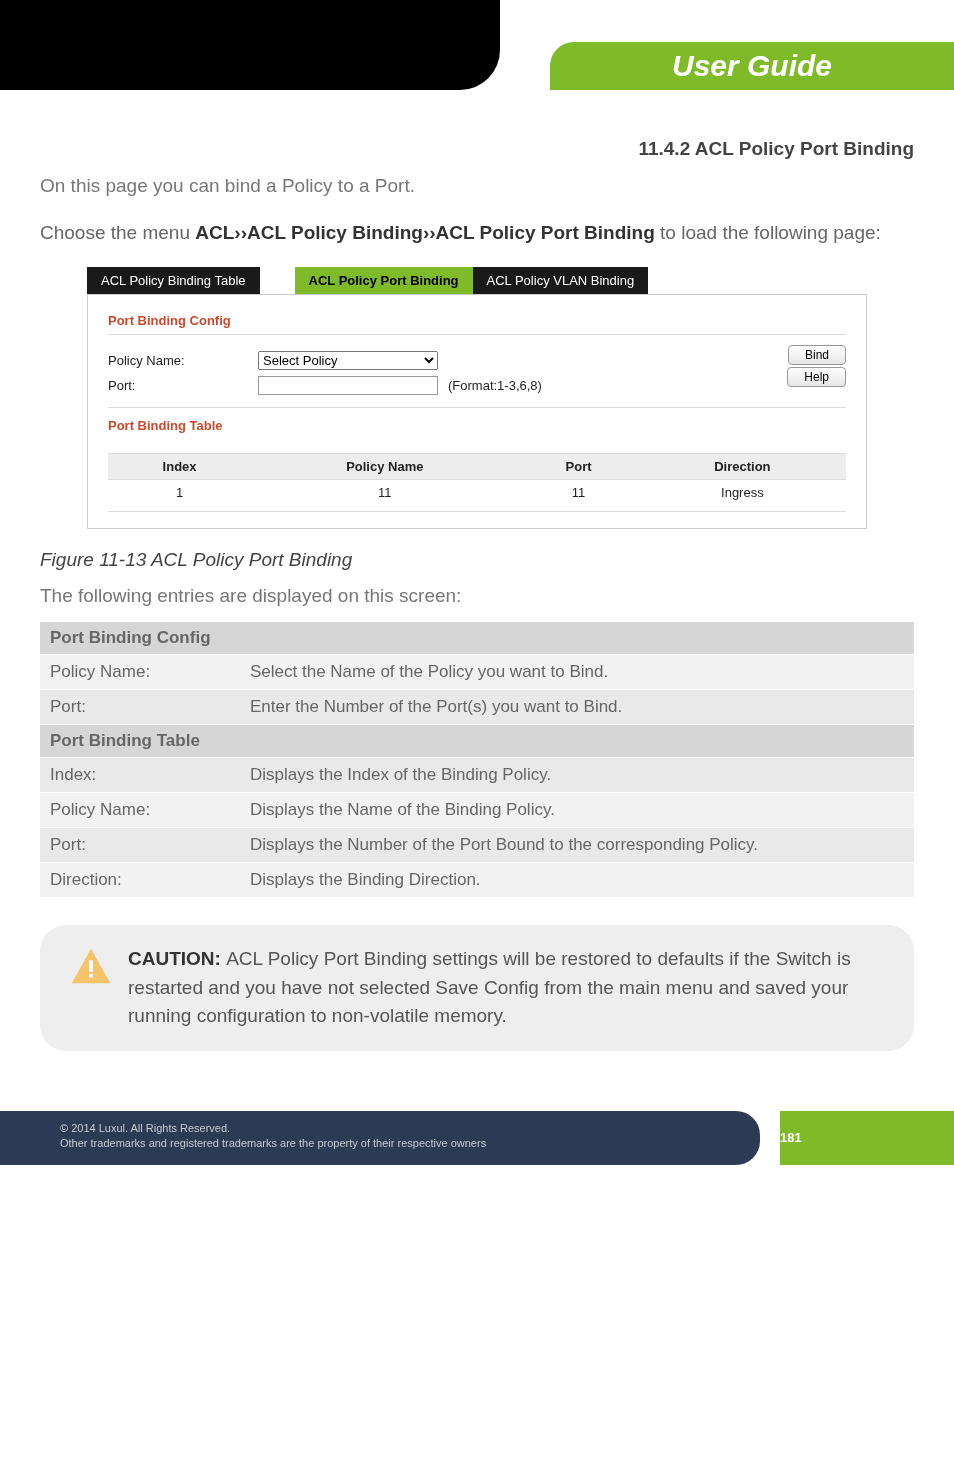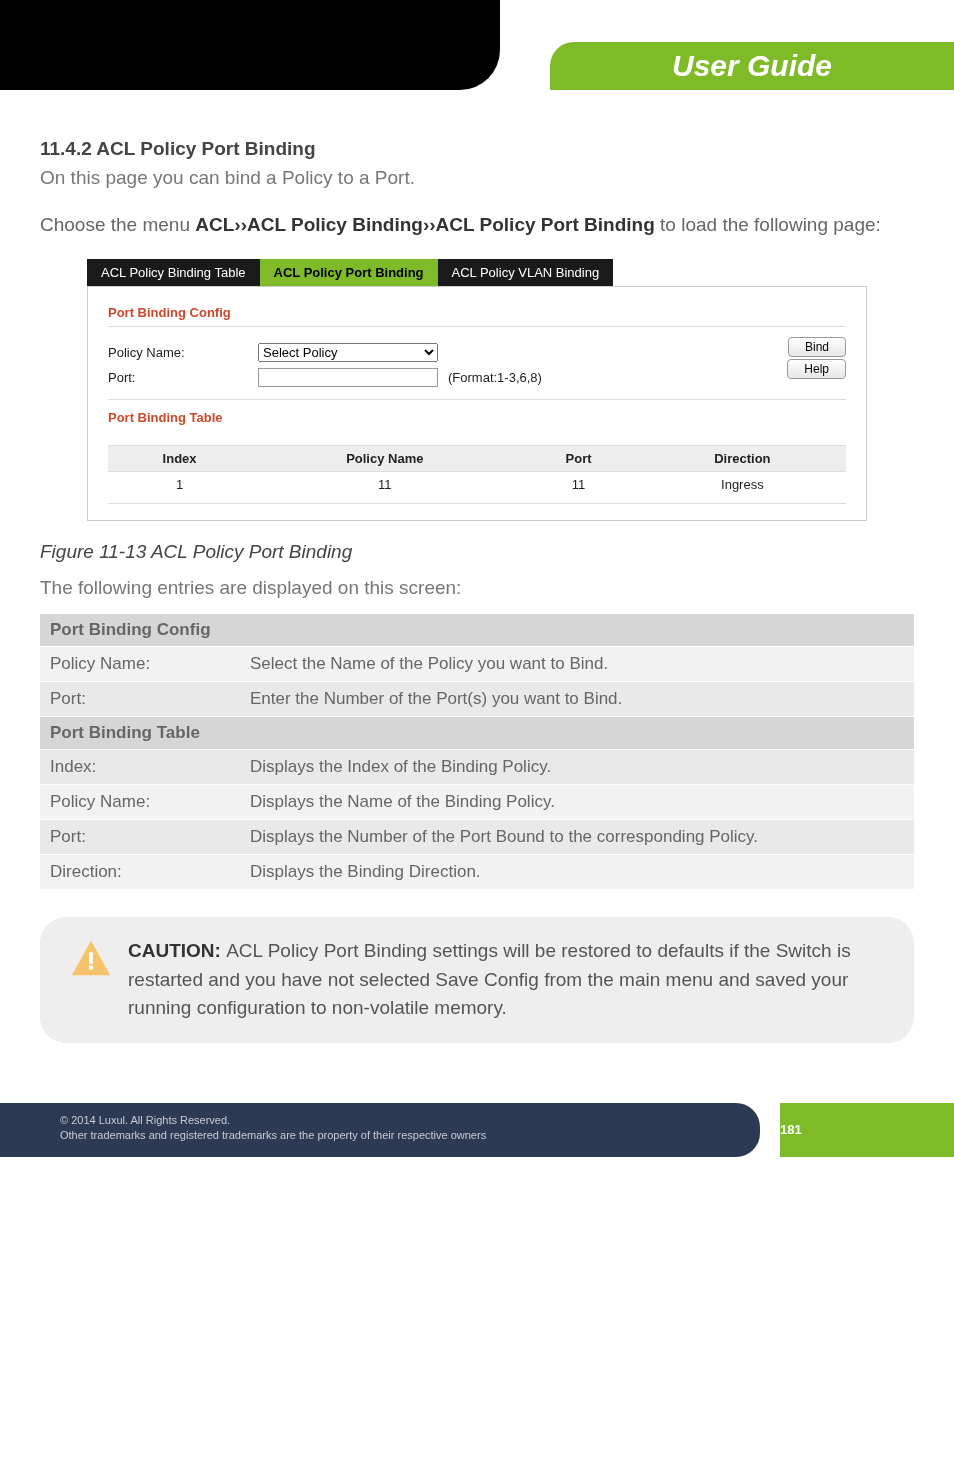--- a/index.html
+++ b/index.html
@@ -4,31 +4,31 @@
 <style>
   * { box-sizing: border-box; margin: 0; padding: 0; }
   body { font-family: -apple-system, BlinkMacSystemFont, "Segoe UI", Arial, sans-serif; background: #fff; width: 954px; }
   
   .top-banner { position: relative; height: 130px; }
   .banner-black { position: absolute; top: 0; left: 0; width: 500px; height: 90px; background: #000; border-bottom-right-radius: 40px; }
   .banner-green { position: absolute; top: 42px; right: 0; width: 404px; height: 48px; background: #7fbb29; border-top-left-radius: 24px; display:flex; align-items:center; justify-content:center;}
   .banner-green .title { font-style: italic; font-weight: bold; font-size: 30px; color: #fff; text-align:center;}
   
   .content { padding: 0 40px; }
-  h3.sect { font-size: 19px; color: #444; font-weight: 600; margin-top: 8px; }
-  .intro { color: #777; font-size: 19px; margin-top: 4px; line-height: 1.5; }
+  h3.sect { font-size: 19px; color: #444; font-weight: 600; margin-top: 8px; text-align: right; }
+  .intro { color: #777; font-size: 19px; margin-top: 12px; line-height: 1.5; }
   .menu-path { color: #666; font-size: 19px; margin-top: 18px; line-height:1.5;}
   .menu-path b { color: #333; font-weight: 700; }
   
   
   .screenshot { margin: 20px auto; width: 780px; }
   .tabs-row { display:flex; }
   .tab { font-size: 13px; padding: 6px 14px; color:#fff; cursor:default; }
   .tab.dark { background:#1a1a1a; }
-  .tab.active { background:#7fbb29; color:#000; font-weight:600; }
+  .tab.active { background:#7fbb29; color:#000; font-weight:600;margin-left:35px; }
   
   .panel { border:1px solid #ccc; padding: 14px 20px 6px 20px; background:#fff; }
   .section-title-red { color:#c94a2c; font-size:13px; font-weight:600; margin-top:4px;}
   hr.panel-hr { border:none; border-top:1px solid #ddd; margin:6px 0 10px 0; }
   
   .config-row { display:flex; align-items:center; margin:6px 0; font-size:13px; color:#222; }
   .config-row .lbl { width:150px; }
   .config-row select { width:180px; font-size:13px; }
   .config-row input[type=text]{ width:180px; border:1px solid #999; font-size:13px; padding:1px 3px; }
   .format-hint { margin-left:10px; color:#222; font-size:13px;}

